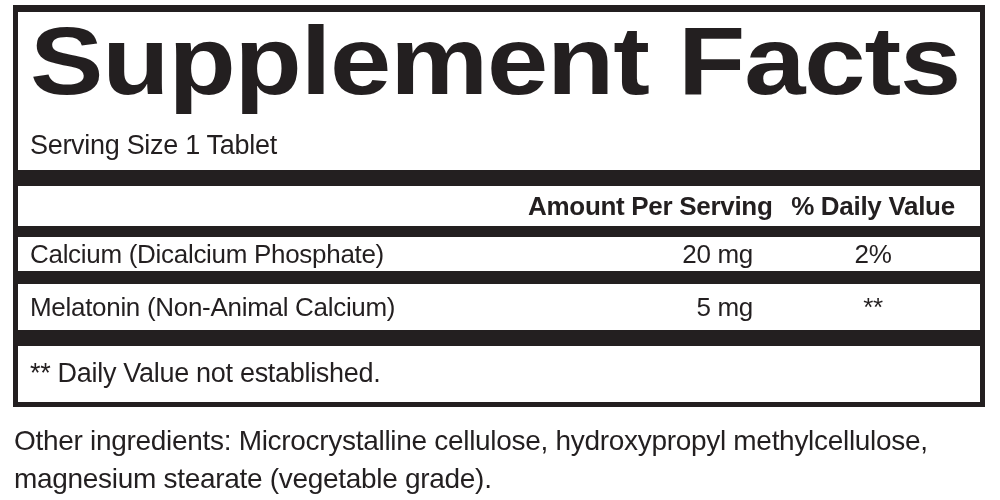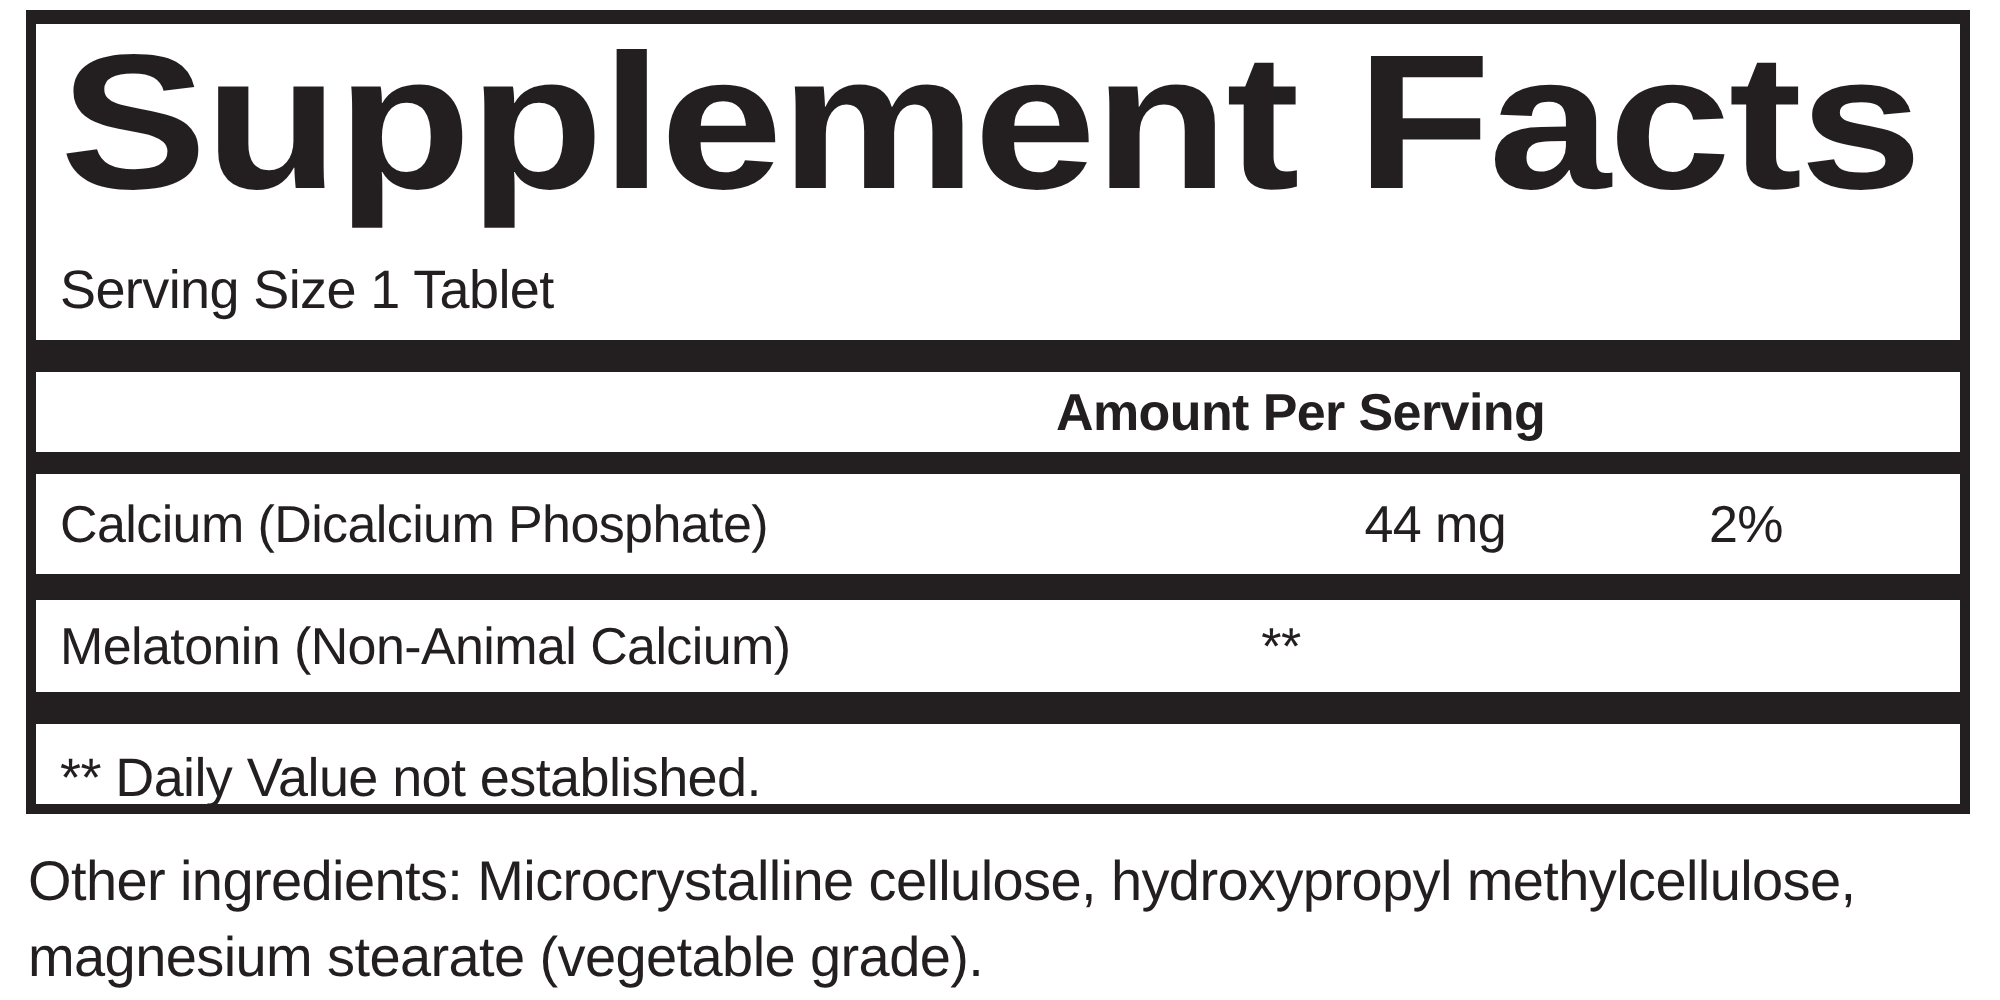--- a/index.html
+++ b/index.html
@@ -64,21 +64,21 @@
     column-gap: 25px;
     align-items: center;
     padding: 0 12px;
     font-size: 26px;
     letter-spacing: -0.3px;
   }
   .t-row .c-name   { text-align: left;  white-space: nowrap; }
   .t-row .c-amount { text-align: right; white-space: nowrap; }
   .t-row .c-dv     { text-align: center; white-space: nowrap; }
   .header-row { height: 40px; font-weight: bold; font-size: 26px; }
-  .row-calcium   { height: 50px; }
+  .row-calcium   { height: 34px; }
   .row-melatonin { height: 46px; }
   .footnote {
     padding: 12px 12px 0 12px;
     font-size: 27px;
     letter-spacing: -0.3px;
     line-height: 31px;
   }
   
   .other-ingredients {
     margin: 15px 6px 0 14px;
@@ -101,34 +101,36 @@
       </svg>
     </div>
 
     <div class="serving-size">Serving Size 1 Tablet</div>
 
     <div class="bar bar-top"></div>
 
     <div class="t-row header-row">
       <span class="c-name"></span>
       <span class="c-amount">Amount Per Serving</span>
+      <span class="c-dv">% Daily Value</span>
     </div>
 
     <div class="bar bar-under-header"></div>
 
     <div class="t-row row-calcium">
       <span class="c-name">Calcium (Dicalcium Phosphate)</span>
-      <span class="c-amount">44 mg</span>
+      <span class="c-amount">20 mg</span>
       <span class="c-dv">2%</span>
     </div>
 
     <div class="bar bar-mid"></div>
 
     <div class="t-row row-melatonin">
       <span class="c-name">Melatonin (Non-Animal Calcium)</span>
+      <span class="c-amount">5 mg</span>
       <span class="c-dv">**</span>
     </div>
 
     <div class="bar bar-thick"></div>
 
     <div class="footnote">** Daily Value not established.</div>
 
   </div>
 
   <div class="other-ingredients">

